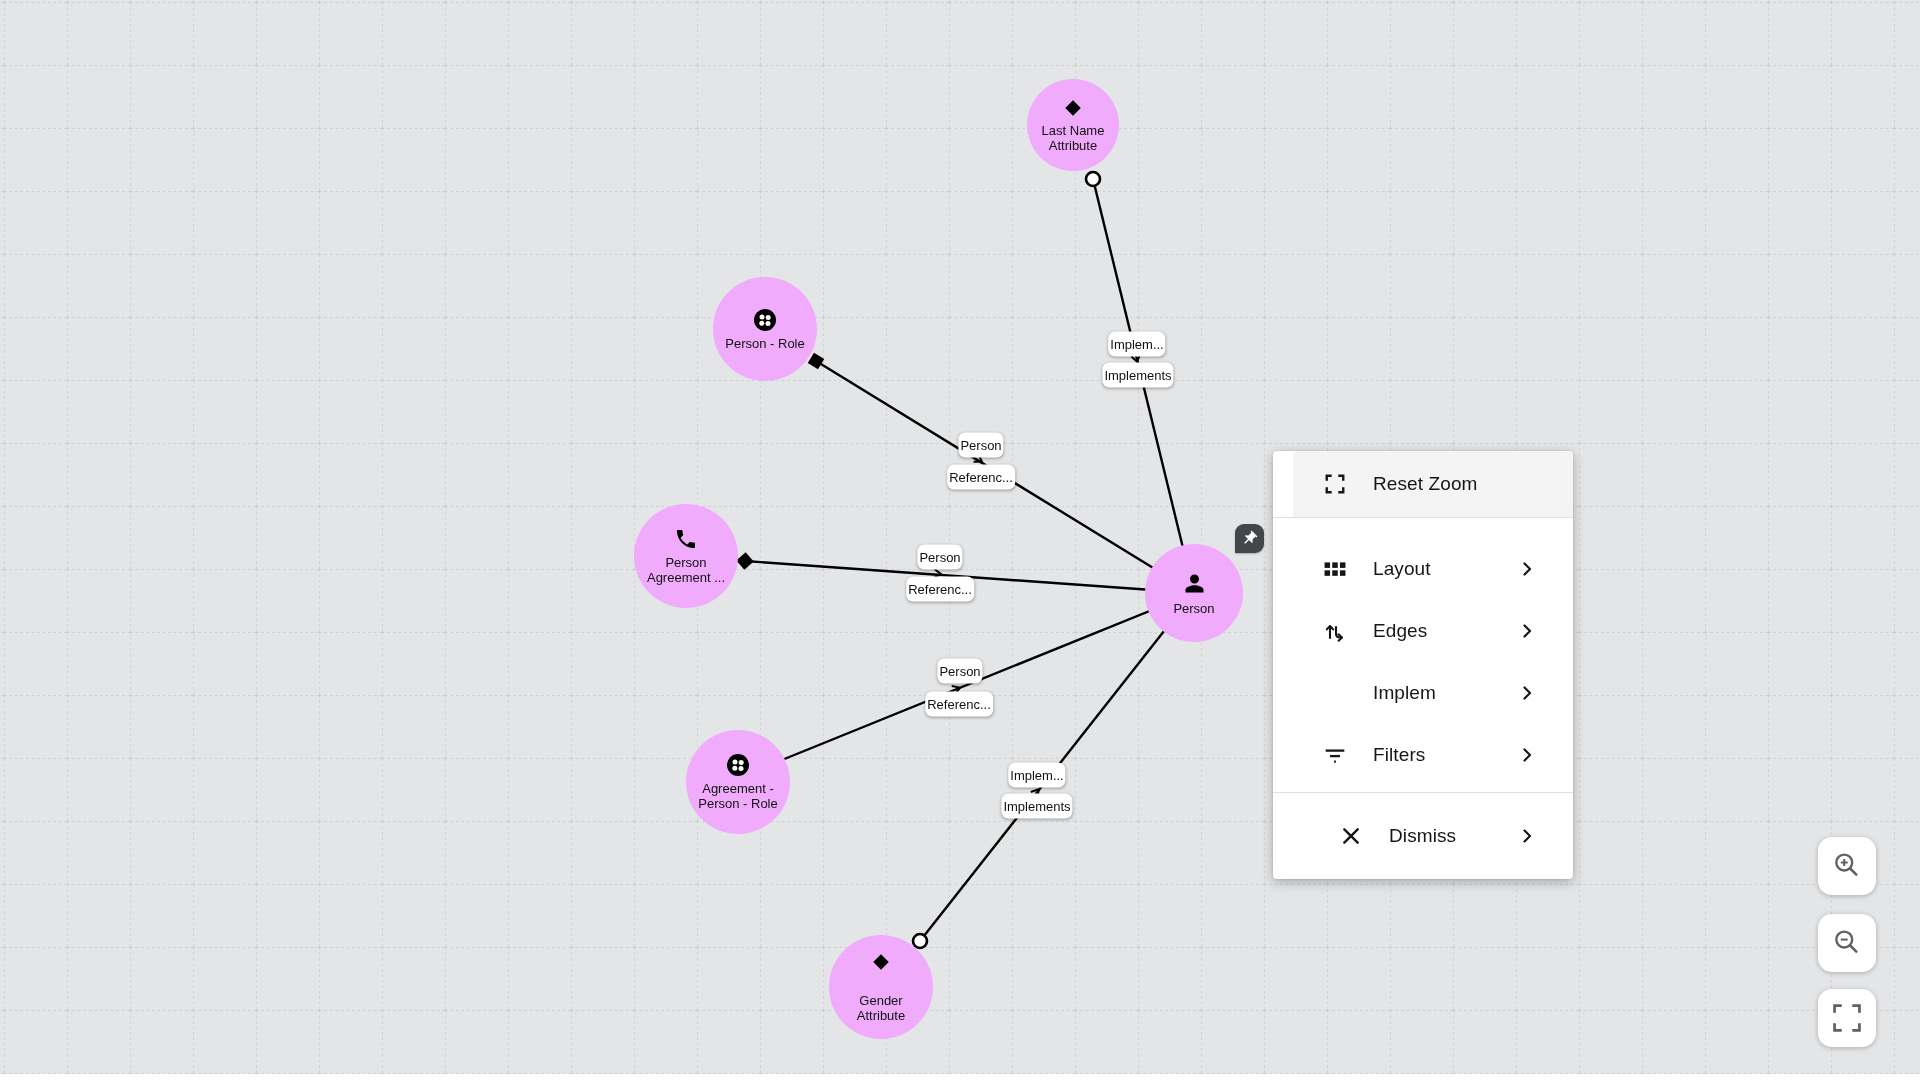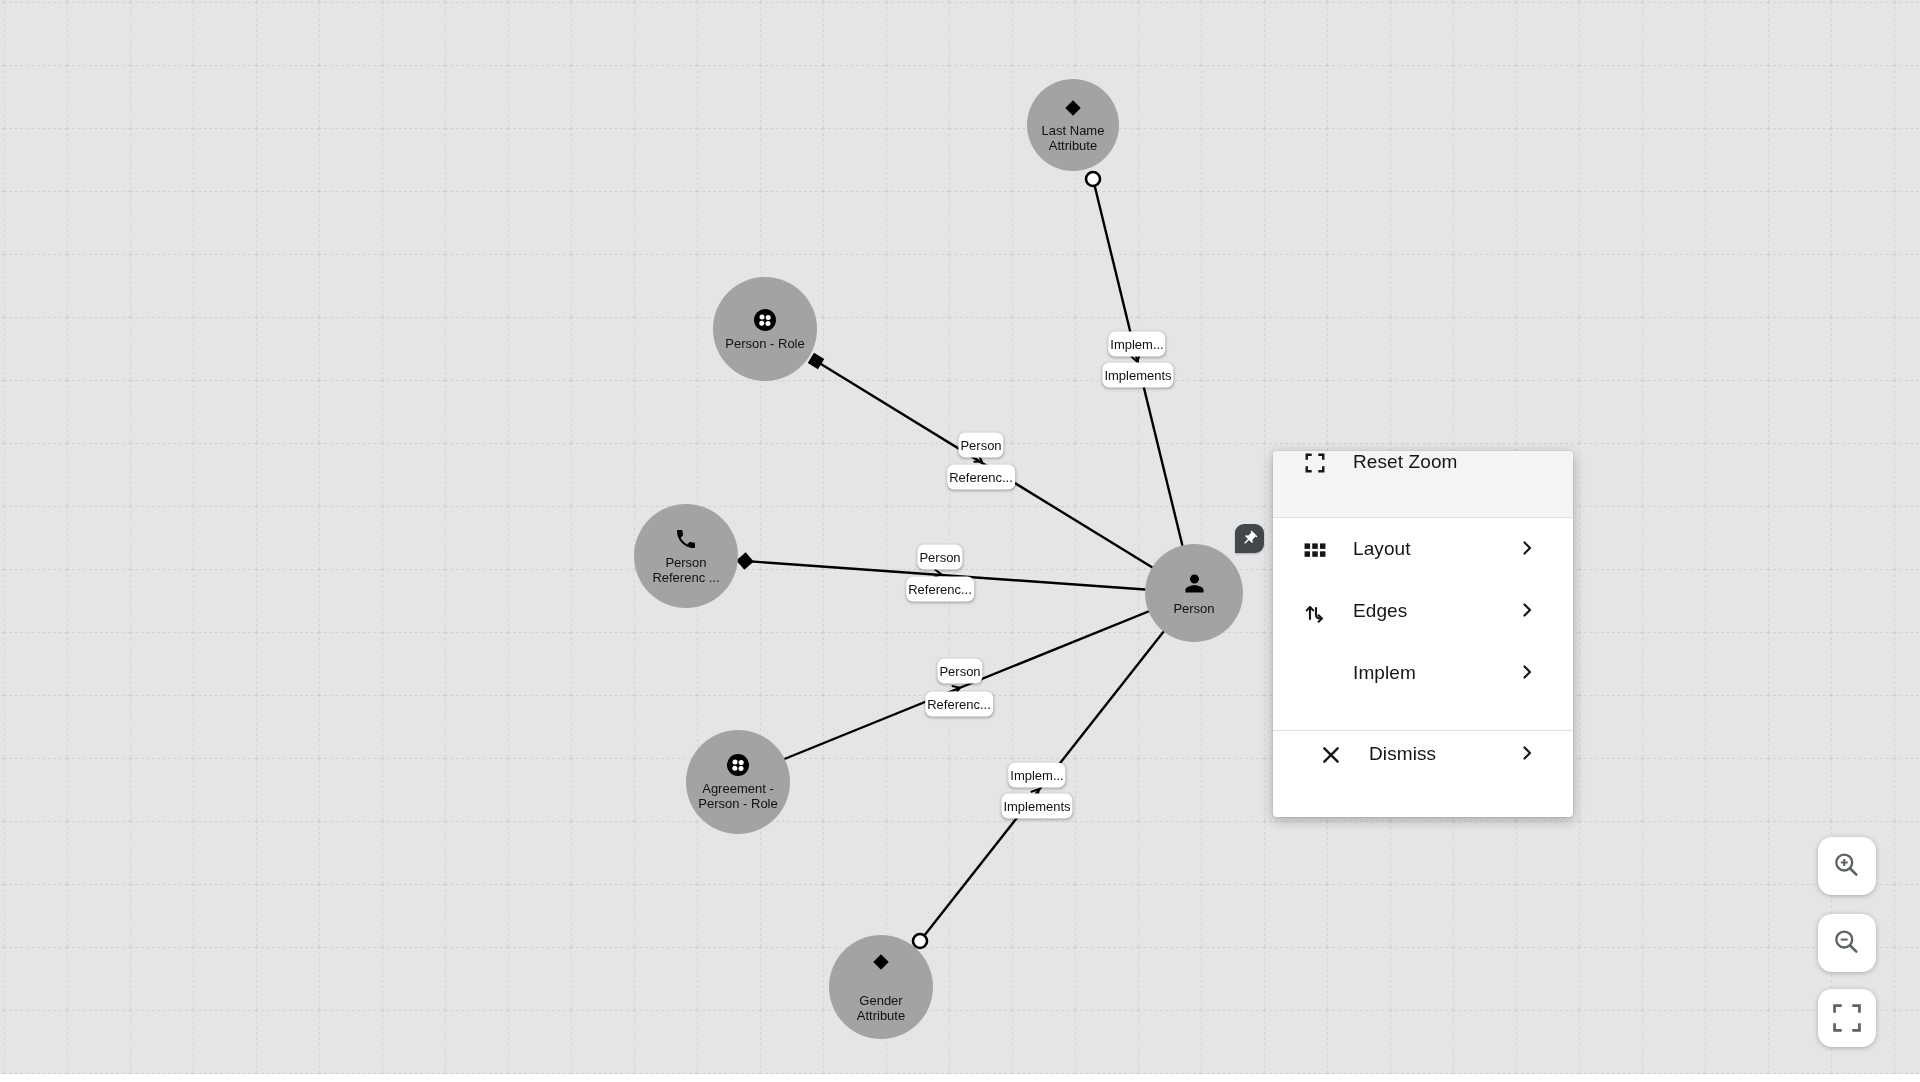--- a/index.html
+++ b/index.html
@@ -7,21 +7,21 @@
     width:1920px;height:1082px;overflow:hidden;position:relative;
     background:#e4e5e7;
     font-family:"Liberation Sans",sans-serif;
     -webkit-font-smoothing:antialiased;
   }
   
   #canvas-svg{position:absolute;left:0;top:0;z-index:0;}
 
   
   .node{
-    position:absolute;z-index:2;border-radius:50%;background:#a3a3a3;
+    position:absolute;z-index:2;border-radius:50%;background:#f0abfc;
     display:flex;flex-direction:column;align-items:center;justify-content:center;
     text-align:center;color:#111;cursor:pointer;
     transform:translate(-50%,-50%);
   }
   .node-label{
     font-size:13px;line-height:15px;margin-top:4px;color:#111;
   }
   .node-icon{display:flex;align-items:center;justify-content:center;}
 
   
@@ -43,21 +43,21 @@
   .pin-badge svg{transform:rotate(45deg);}
 
   
   .context-menu{
     position:absolute;z-index:6;left:1273px;top:451px;width:300px;
     background:#fff;border-radius:4px;
     box-shadow:0 3px 12px rgba(0,0,0,0.28),0 0 2px rgba(0,0,0,0.12);
     color:#161616;font-size:19px;
   }
   .menu-item{
-    display:flex;align-items:flex-start;height:62px;padding:0 20px 0 30px;cursor:pointer;
+    display:flex;align-items:center;height:62px;padding:0 20px 0 30px;cursor:pointer;margin-left:20px;
   }
   .menu-item.first{height:66px;background:#f4f4f5;border-radius:4px 4px 0 0;}
   .mi-icon{width:24px;height:24px;margin-right:26px;flex:none;
     display:flex;align-items:center;justify-content:center;}
   .mi-label{flex:1;letter-spacing:.1px;}
   .mi-chevron{width:20px;height:20px;flex:none;display:flex;align-items:center;justify-content:center;}
   .menu-divider{height:1px;background:#e0e0e0;}
   .menu-group-main{padding:20px 16px 6px 0;}
   .menu-group-dismiss{padding:12px 16px;}
 
@@ -132,21 +132,21 @@
   </span>
   <span class="node-label" style="width:96px;">Person - Role</span>
 </div>
 
 <div class="node" style="left:686px;top:556px;width:104px;height:104px;">
   <span class="node-icon">
     <svg width="24" height="24" viewBox="0 0 24 24">
         <path fill="#000" d="M6.62 10.79c1.44 2.83 3.76 5.14 6.59 6.59l2.2-2.2c.27-.27.67-.36 1.02-.24 1.12.37 2.33.57 3.57.57.55 0 1 .45 1 1V20c0 .55-.45 1-1 1-9.39 0-17-7.61-17-17 0-.55.45-1 1-1h3.5c.55 0 1 .45 1 1 0 1.25.2 2.45.57 3.57.11.35.03.74-.25 1.02l-2.2 2.2z"></path>
       </svg>
   </span>
-  <span class="node-label" style="width:84px;">Person Referenc ...</span>
+  <span class="node-label" style="width:84px;">Person Agreement ...</span>
 </div>
 
 <div class="node" style="left:738px;top:782px;width:104px;height:104px;">
   <span class="node-icon">
     <svg width="24" height="24">
         <circle cx="12" cy="12" r="11" fill="#000"></circle>
         <circle cx="9" cy="9" r="2.5" fill="#fff"></circle>
         <circle cx="15.2" cy="9.4" r="2.5" fill="#fff"></circle>
         <circle cx="8.8" cy="15.2" r="2.5" fill="#fff"></circle>
         <circle cx="15" cy="15.4" r="2.5" fill="#fff"></circle>
@@ -238,20 +238,35 @@
       <span class="mi-label">Edges</span>
       <span class="mi-chevron">
         <svg width="20" height="20" viewBox="0 0 20 20" fill="none" stroke="#161616" stroke-width="2.2" stroke-linecap="round" stroke-linejoin="round">
             <path d="M7.5 4.5 L13 10 L7.5 15.5"></path>
           </svg>
       </span>
     </div>
     <div class="menu-item">
       <span class="mi-icon"></span>
       <span class="mi-label">Implem</span>
+      <span class="mi-chevron">
+        <svg width="20" height="20" viewBox="0 0 20 20" fill="none" stroke="#161616" stroke-width="2.2" stroke-linecap="round" stroke-linejoin="round">
+            <path d="M7.5 4.5 L13 10 L7.5 15.5"></path>
+          </svg>
+      </span>
+    </div>
+    <div class="menu-item">
+      <span class="mi-icon">
+        <svg width="22" height="22" viewBox="0 0 20 20" fill="none" stroke="#161616" stroke-width="2.1">
+            <path d="M1.5 6 H18.5"></path>
+            <path d="M5.5 11 H14.5"></path>
+            <path d="M9.2 16 H10.8"></path>
+          </svg>
+      </span>
+      <span class="mi-label">Filters</span>
       <span class="mi-chevron">
         <svg width="20" height="20" viewBox="0 0 20 20" fill="none" stroke="#161616" stroke-width="2.2" stroke-linecap="round" stroke-linejoin="round">
             <path d="M7.5 4.5 L13 10 L7.5 15.5"></path>
           </svg>
       </span>
     </div>
   </div>
 
   <div class="menu-divider"></div>
   <div class="menu-group-dismiss">

